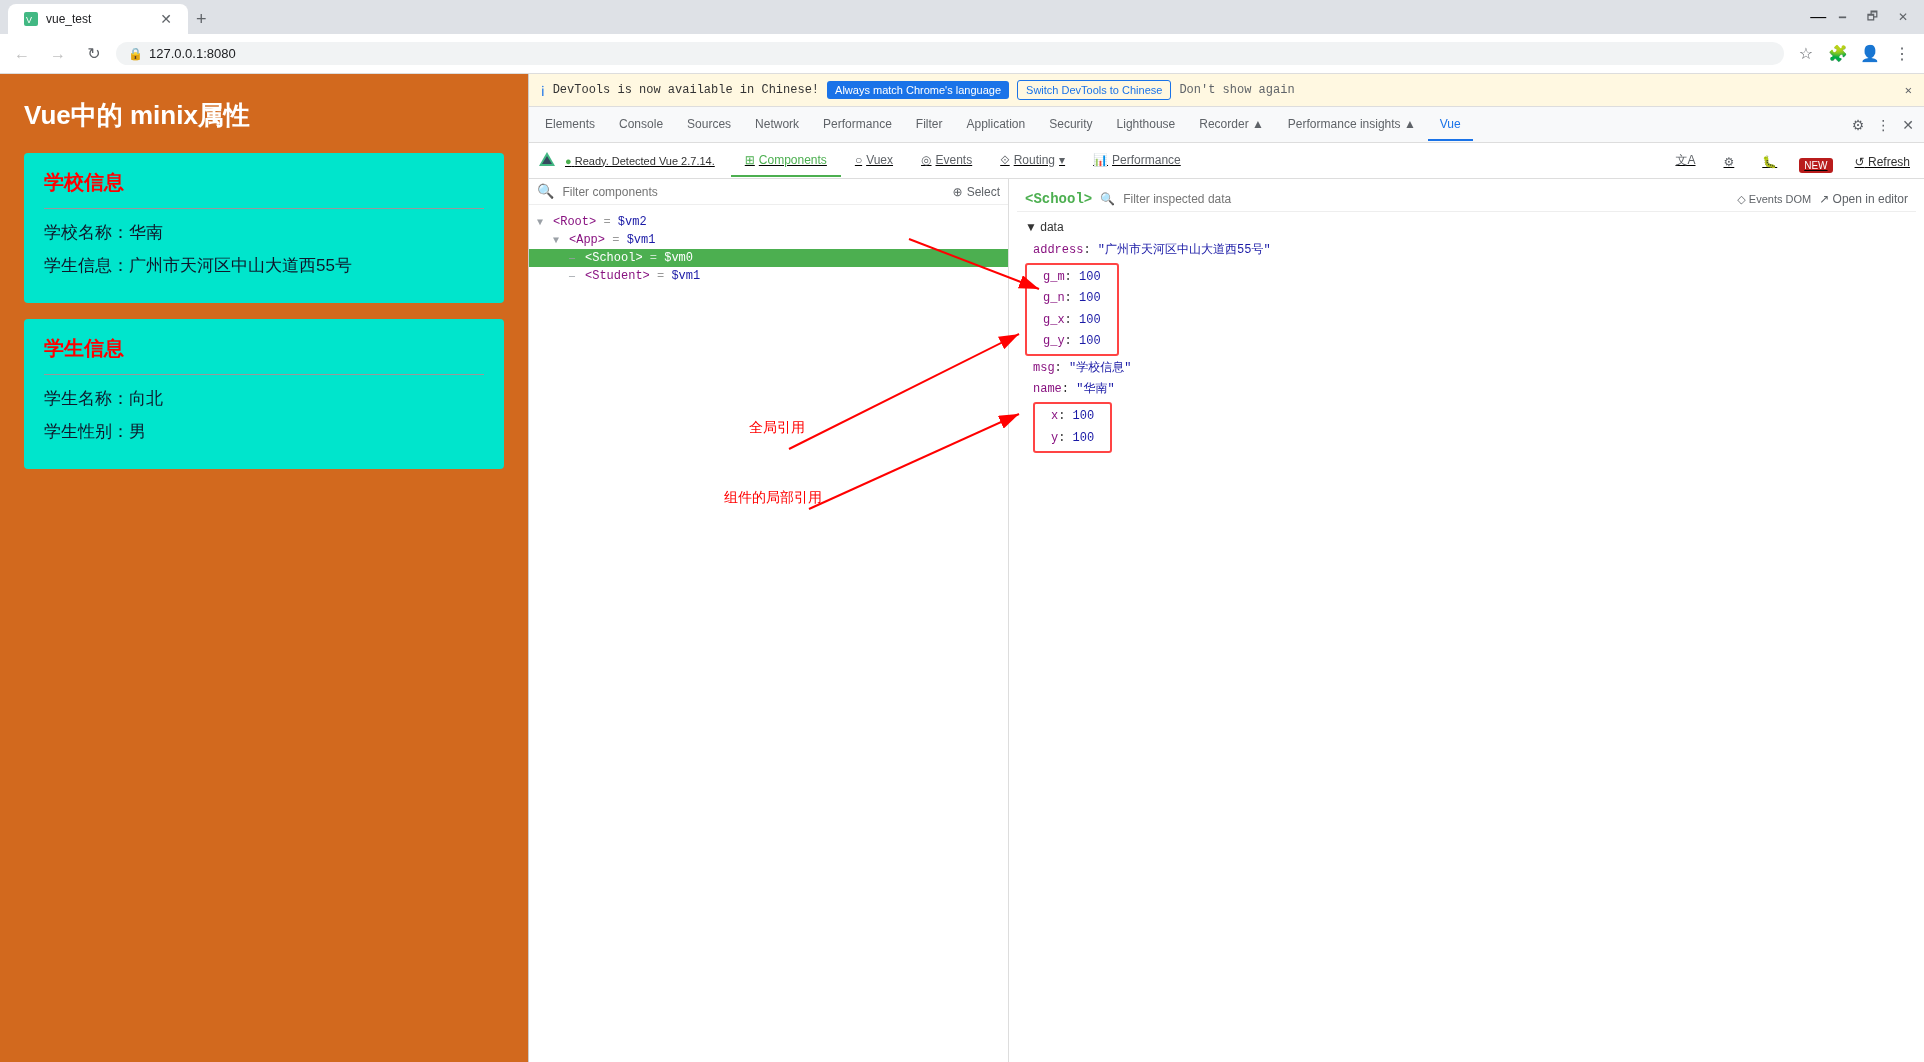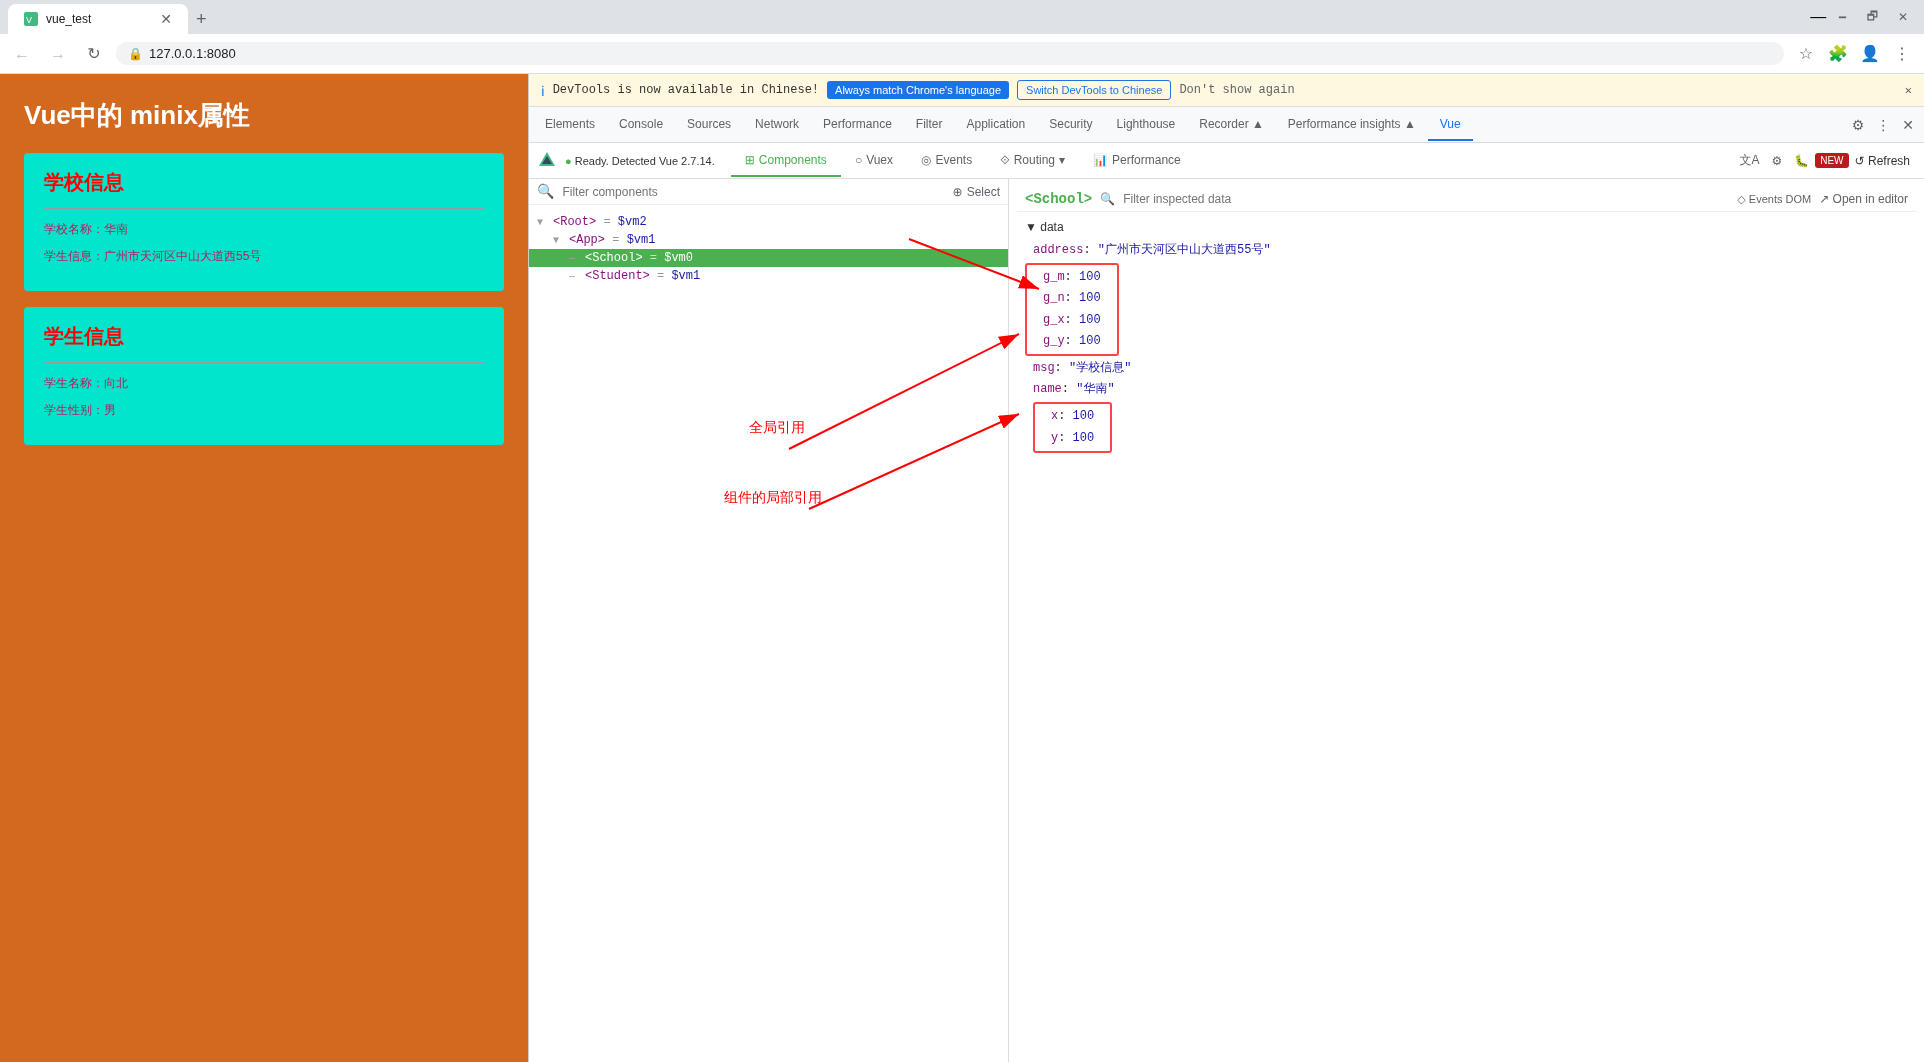--- a/index.html
+++ b/index.html
@@ -149,22 +149,22 @@
       font-size: 20px;
       font-weight: bold;
       margin-bottom: 12px;
     }
     .info-card-divider {
       border: none;
       border-top: 1px solid #999;
       margin-bottom: 12px;
     }
     .info-card-row {
-      color: #be185d;
-      font-size: 12px;
+      color: #0f172a;
+      font-size: 17px;
       margin-bottom: 10px;
     }
 
     
     .devtools-panel {
       flex: 1;
       background: #ffffff;
       display: flex;
       flex-direction: column;
       border-left: 1px solid #ccc;
@@ -232,20 +232,21 @@
     }
 
     
     .vue-toolbar {
       display: flex;
       align-items: center;
       border-bottom: 1px solid #ddd;
       background: #fff;
       height: 36px;
       padding: 0 8px;
+      text-decoration: underline;
     }
     .vue-logo {
       width: 20px;
       height: 20px;
       margin-right: 8px;
     }
     .vue-status {
       font-size: 11px;
       color: #333;
       font-family: Arial;
@@ -265,22 +266,22 @@
       border-bottom: 2px solid transparent;
       font-family: Arial;
       display: flex;
       align-items: center;
       gap: 4px;
     }
     .vue-tab.active { color: #4caf50; border-bottom: 2px solid #4caf50; }
     .vue-toolbar-right {
       margin-left: auto;
       display: flex;
-      align-items: center;
-      gap: 0;
+      align-items: flex-end;
+      gap: 16px;
     }
     .vue-toolbar-btn {
       background: none;
       border: none;
       cursor: pointer;
       font-size: 12px;
       color: #5f6368;
       padding: 4px 6px;
       font-family: Arial;
     }

